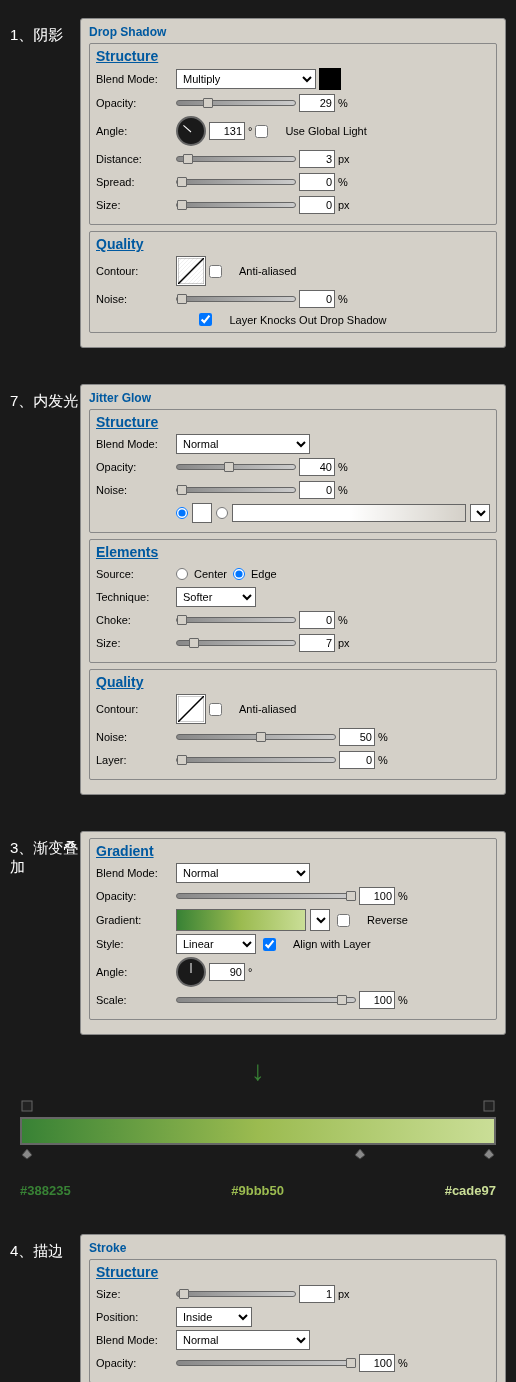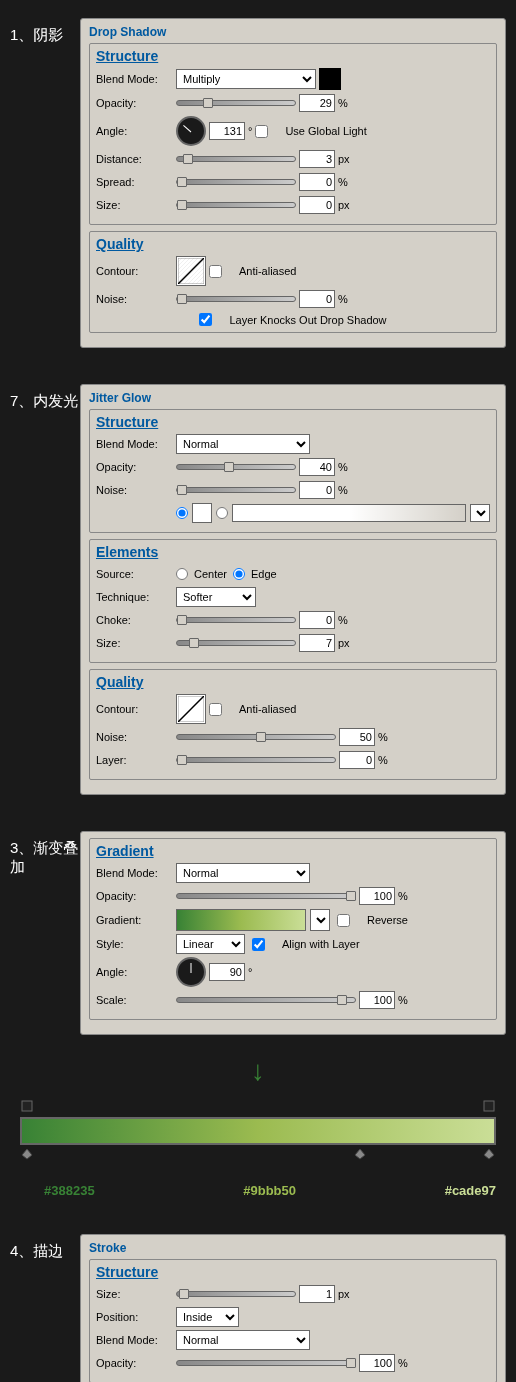--- a/index.html
+++ b/index.html
@@ -207,21 +207,20 @@
 
     .gradient-labels-row {
       display: flex;
       justify-content: space-between;
       padding: 20px 10px 4px 10px;
     }
 
     .gradient-label {
       font-size: 13px;
       font-weight: bold;
-      margin-left: 24px;
     }
 
     .color-388235 { color: #388235; }
     .color-9bbb50 { color: #9bbb50; }
     .color-cade97 { color: #cade97; }
 
     .arrow-down {
       text-align: center;
       font-size: 28px;
       color: #388235;
@@ -262,25 +261,25 @@
 
     .normal-select {
       width: 134px;
     }
 
     .technique-select {
       width: 80px;
     }
 
     .style-select {
-      width: 69px;
+      width: 80px;
     }
 
     .position-select {
-      width: 63px;
+      width: 76px;
     }
 
     .full-width-slider {
       max-width: 180px;
     }
 
     input[type="checkbox"] {
       width: 13px;
       height: 13px;
     }

